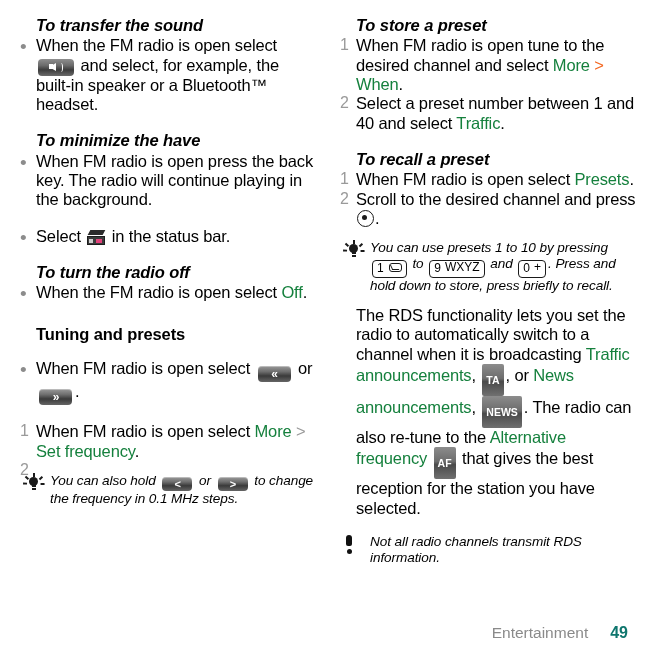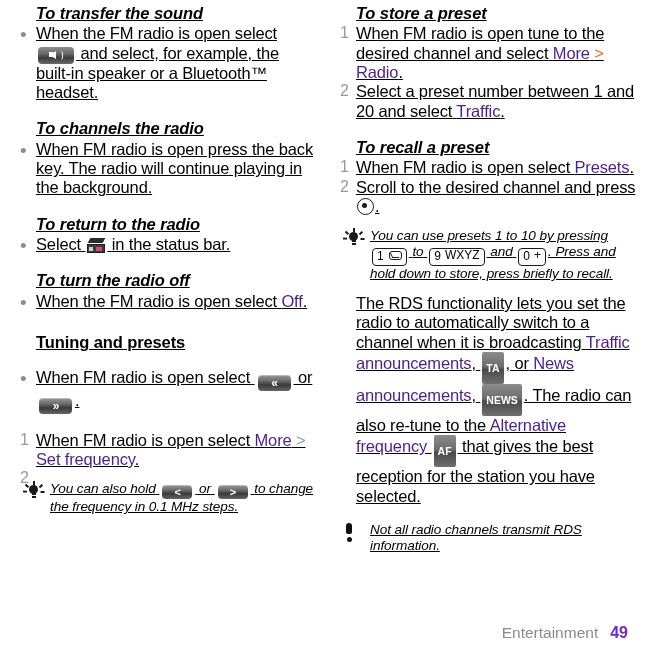--- a/index.html
+++ b/index.html
@@ -18,23 +18,22 @@
 
   .page {
     position: absolute;
     left: 0; top: 0;
     width: 648px;
     height: 651px;
   }
 
   .col {
     position: absolute;
-    top: 0;
+    top: 12px;
     width: 296px;
-    text-decoration: underline;
   }
   .col-left  { left: 20px; }
   .col-right { left: 340px; }
 
   
   h3.sec-head {
     font-size: 16.5px;
     font-weight: bold;
     font-style: italic;
     margin: 0 0 1px 16px;
@@ -76,21 +75,21 @@
     font-size: 19px;
     line-height: 1.0;
     top: 1px;
   }
   .num {
     color: #9a9a9a;
     font-size: 16px;
   }
 
   
-  .accent { color: #4c1d95; margin-top: 24px; }
+  .accent { color: #15803d; margin-top: 24px; }
   .sep    { color: #9a9a9a; }
   .sep-or { color: #f4661f; }
 
   
   .note {
     position: relative;
     padding-left: 30px;
     font-size: 13.6px;
     font-style: italic;
     line-height: 1.17;
@@ -344,24 +343,24 @@
   .footer {
     position: absolute;
     left: 0;
     bottom: 9px;
     width: 628px;
     text-align: right;
     color: #8a8a8a;
     font-size: 15.5px;
   }
   .footer .pg {
-    color: #6d28d9;
+    color: #0f766e;
     font-weight: bold;
     font-size: 16px;
-    margin-left: 12px;
+    margin-left: 22px;
   }
 </style>
 </head>
 <body>
 
 <div class="page">
 
   <div class="col col-left">
 
     <div style="height:4px"></div>
@@ -369,29 +368,28 @@
     <h3 class="sec-head">To transfer the sound</h3>
     <div class="item">
       <span class="marker dot">•</span>
       <span>When the FM radio is open select</span>
       <span class="btn-speaker"><span class="spk"></span><span class="spk-wave spk-w1"></span></span>
       <span>and select, for example, the built-in speaker or a Bluetooth™ headset.</span>
     </div>
 
     <div class="gap-lg"></div>
 
-    <h3 class="sec-head">To channels the radio</h3>
+    <h3 class="sec-head">To minimize the have</h3>
     <div class="item">
       <span class="marker dot">•</span>
       <span>When FM radio is open press the back key. The radio will continue playing in the background.</span>
     </div>
 
     <div class="gap-lg"></div>
 
-    <h3 class="sec-head">To return to the radio</h3>
     <div class="item">
       <span class="marker dot">•</span>
       <span>Select</span>
       <span class="icon-radio">
         <span class="ant"></span><span class="body"></span><span class="knob"></span><span class="dial"></span>
       </span>
       <span>in the status bar.</span>
     </div>
 
     <div class="gap-lg"></div>
@@ -452,25 +450,25 @@
   <div class="col col-right">
 
     <div style="height:4px"></div>
 
     <h3 class="sec-head">To store a preset</h3>
     <div class="item">
       <span class="marker num">1</span>
       <span>When FM radio is open tune to the desired channel and select</span>
       <span class="accent">More</span>
       <span class="sep-or">&gt;</span>
-      <span class="accent">Radio</span><span>.</span>
+      <span class="accent">When</span><span>.</span>
     </div>
     <div class="item">
       <span class="marker num">2</span>
-      <span>Select a preset number between 1 and 20 and select</span>
+      <span>Select a preset number between 1 and 40 and select</span>
       <span class="accent">Traffic</span><span>.</span>
     </div>
 
     <div class="gap-lg"></div>
 
     <h3 class="sec-head">To recall a preset</h3>
     <div class="item">
       <span class="marker num">1</span>
       <span>When FM radio is open select</span>
       <span class="accent">Presets</span><span>.</span>

